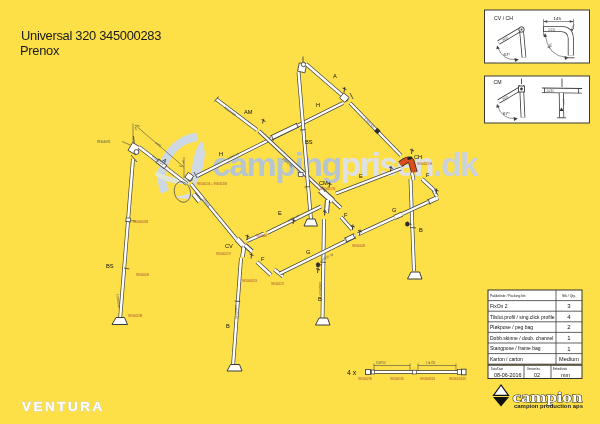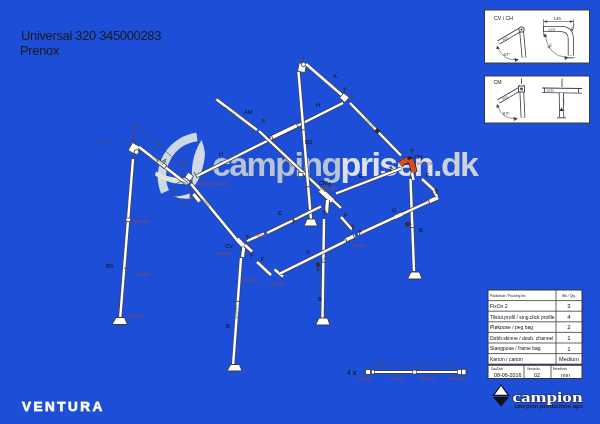--- a/index.html
+++ b/index.html
@@ -1,16 +1,16 @@
 <!DOCTYPE html>
 <html><head>
 <meta charset="utf-8">
 <style>
 html,body{margin:0;padding:0;background:#fff}
-.page{position:relative;width:600px;height:424px;background:#1d4ed8;font-family:"Liberation Sans",sans-serif;overflow:hidden;opacity:0.999;will-change:transform}
+.page{position:relative;width:600px;height:424px;background:#fde047;font-family:"Liberation Sans",sans-serif;overflow:hidden;opacity:0.999;will-change:transform}
 svg{position:absolute;left:0;top:0}
 .to{stroke:#454545;stroke-width:3.8;fill:none;stroke-linecap:butt}
 .ti{stroke:#fff;stroke-width:2.4;fill:none;stroke-linecap:butt}
 .th{stroke:#454545;stroke-width:0.9;fill:none}
 .dim{stroke:#4a4a4a;stroke-width:0.6;fill:none}
 .lab{font-size:5.7px;fill:#111}
 .red{font-size:2.8px;fill:#a34a35}
 .tt{font-size:2.9px;fill:#4a4a4a}
 .bx{fill:#fff;stroke:#3a3a3a;stroke-width:1}
 .tl{stroke:#3a3a3a;stroke-width:0.8;fill:none}

